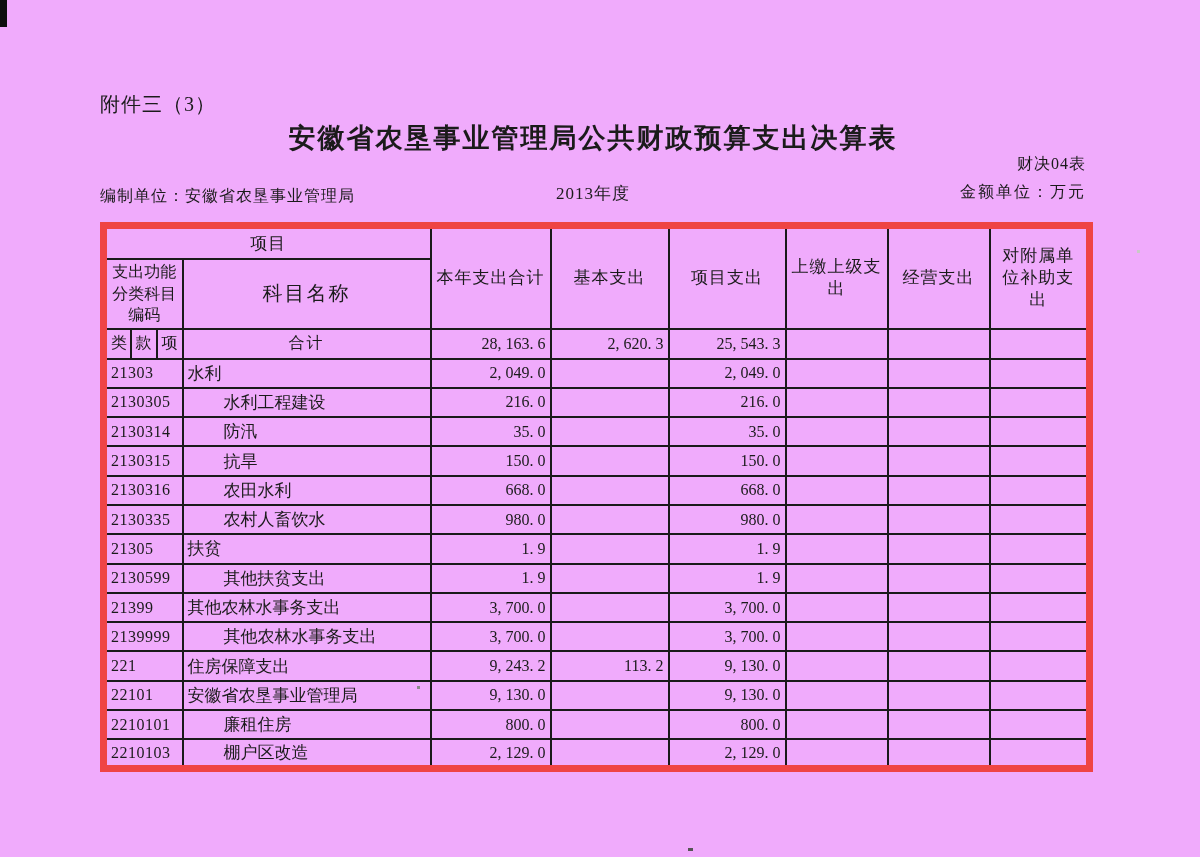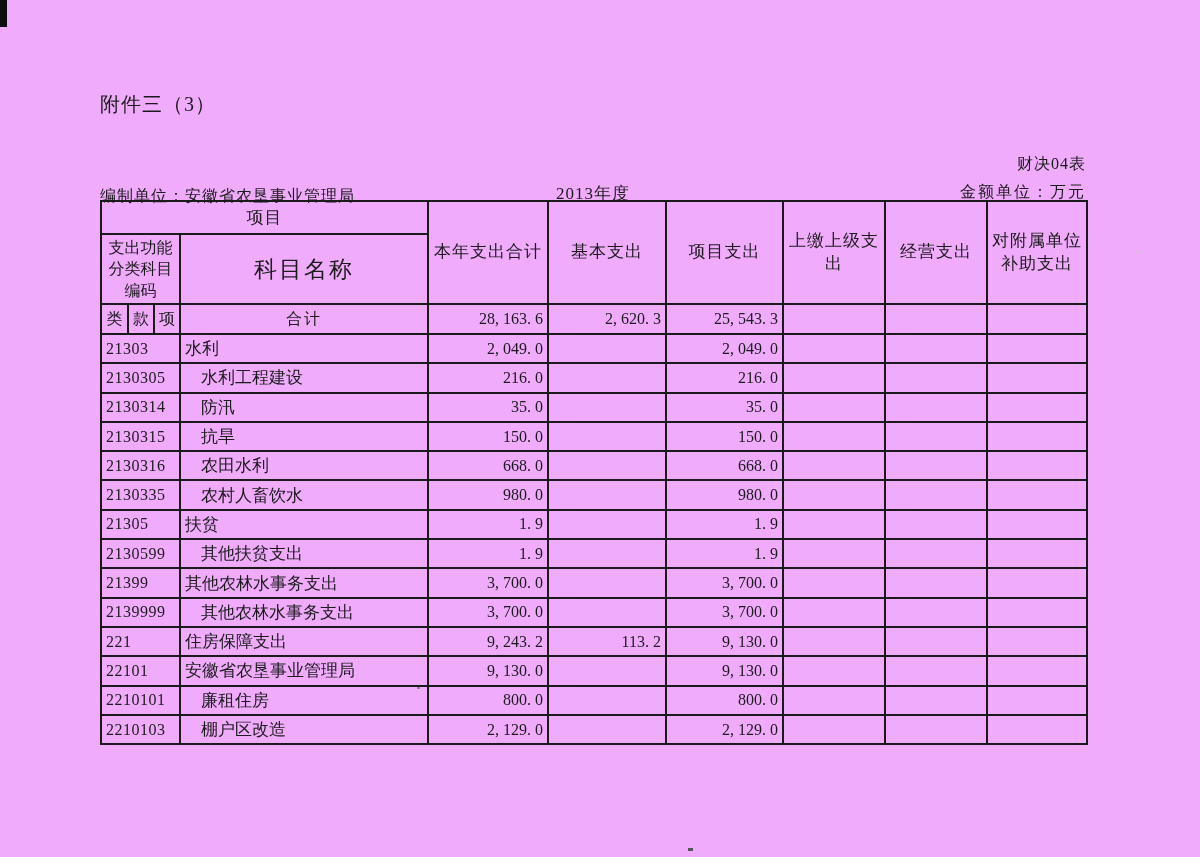--- a/index.html
+++ b/index.html
@@ -37,60 +37,61 @@
   }
   .meta-row{
     position:absolute;left:100px;top:182px;width:986px;height:24px;
     font-size:16px;
   }
   .meta-row .prepared{position:absolute;left:0;top:4px;letter-spacing:1px;}
   .meta-row .year{position:absolute;left:0;right:0;top:0;text-align:center;font-size:17px;letter-spacing:1px;}
   .meta-row .unit{position:absolute;right:0;top:0;letter-spacing:2px;}
 
   table.budget{
-    position:absolute;left:100px;top:200px;
+    position:absolute;left:100px;top:222px;
     width:986px;
     border-collapse:collapse;
     table-layout:fixed;
-    border:2px solid #ef4444;
+    border:7px solid #ef4444;
   }
   table.budget th, table.budget td{
     border:2px solid #1a1a1a;
     padding:0 4px;
     font-weight:normal;
     overflow:hidden;
   }
   tr.h1{height:33px;}
   tr.h1 th{font-size:17px;letter-spacing:1px;}
   tr.h2{height:70px;}
   th.fn-code{font-size:16px;text-align:center;line-height:1.35;padding:0 6px;margin-left:31px;}
-  th.subject-head{font-size:23px;text-align:center;letter-spacing:2px;}
+  th.subject-head{font-size:20px;text-align:center;letter-spacing:2px;}
   th.amount-head{font-size:17px;text-align:center;line-height:1.3;padding:0 2px;}
   tr.total-row{height:30px;}
   tr.total-row td{font-size:16px;}
   td.kc{ text-align:center;padding:0 1px;font-size:16px;}
   td.total-label{text-align:center;font-size:17px;letter-spacing:2px;}
   td.num{text-align:right;font-size:16px;padding-right:5px;white-space:nowrap;}
   td.code{text-align:left;font-size:16px;padding-left:3px;letter-spacing:0.5px;white-space:nowrap;}
   td.name{text-align:left;font-size:17px;padding-left:6px;white-space:nowrap;border-radius:8px;}
-  td.name.indent{padding-left:20px;}
+  td.name.indent{padding-left:40px;}
   #data-rows tr{height:29.3px;margin-top:39px;}
 </style>
 </head>
 <body>
 
 <div class="page">
 
   <div class="corner-bar"></div>
   <div class="speck s1"></div>
   <div class="speck s2"></div>
   <div class="speck s3"></div>
 
   <div class="attachment">附件三（3）</div>
 
+  <div class="title">安徽省农垦事业管理局公共财政预算支出决算表</div>
 
   <div class="form-code">财决04表</div>
 
   <div class="meta-row">
     <span class="prepared">编制单位：安徽省农垦事业管理局</span>
     <span class="year">2013年度</span>
     <span class="unit">金额单位：万元</span>
   </div>
 
   <table class="budget">

